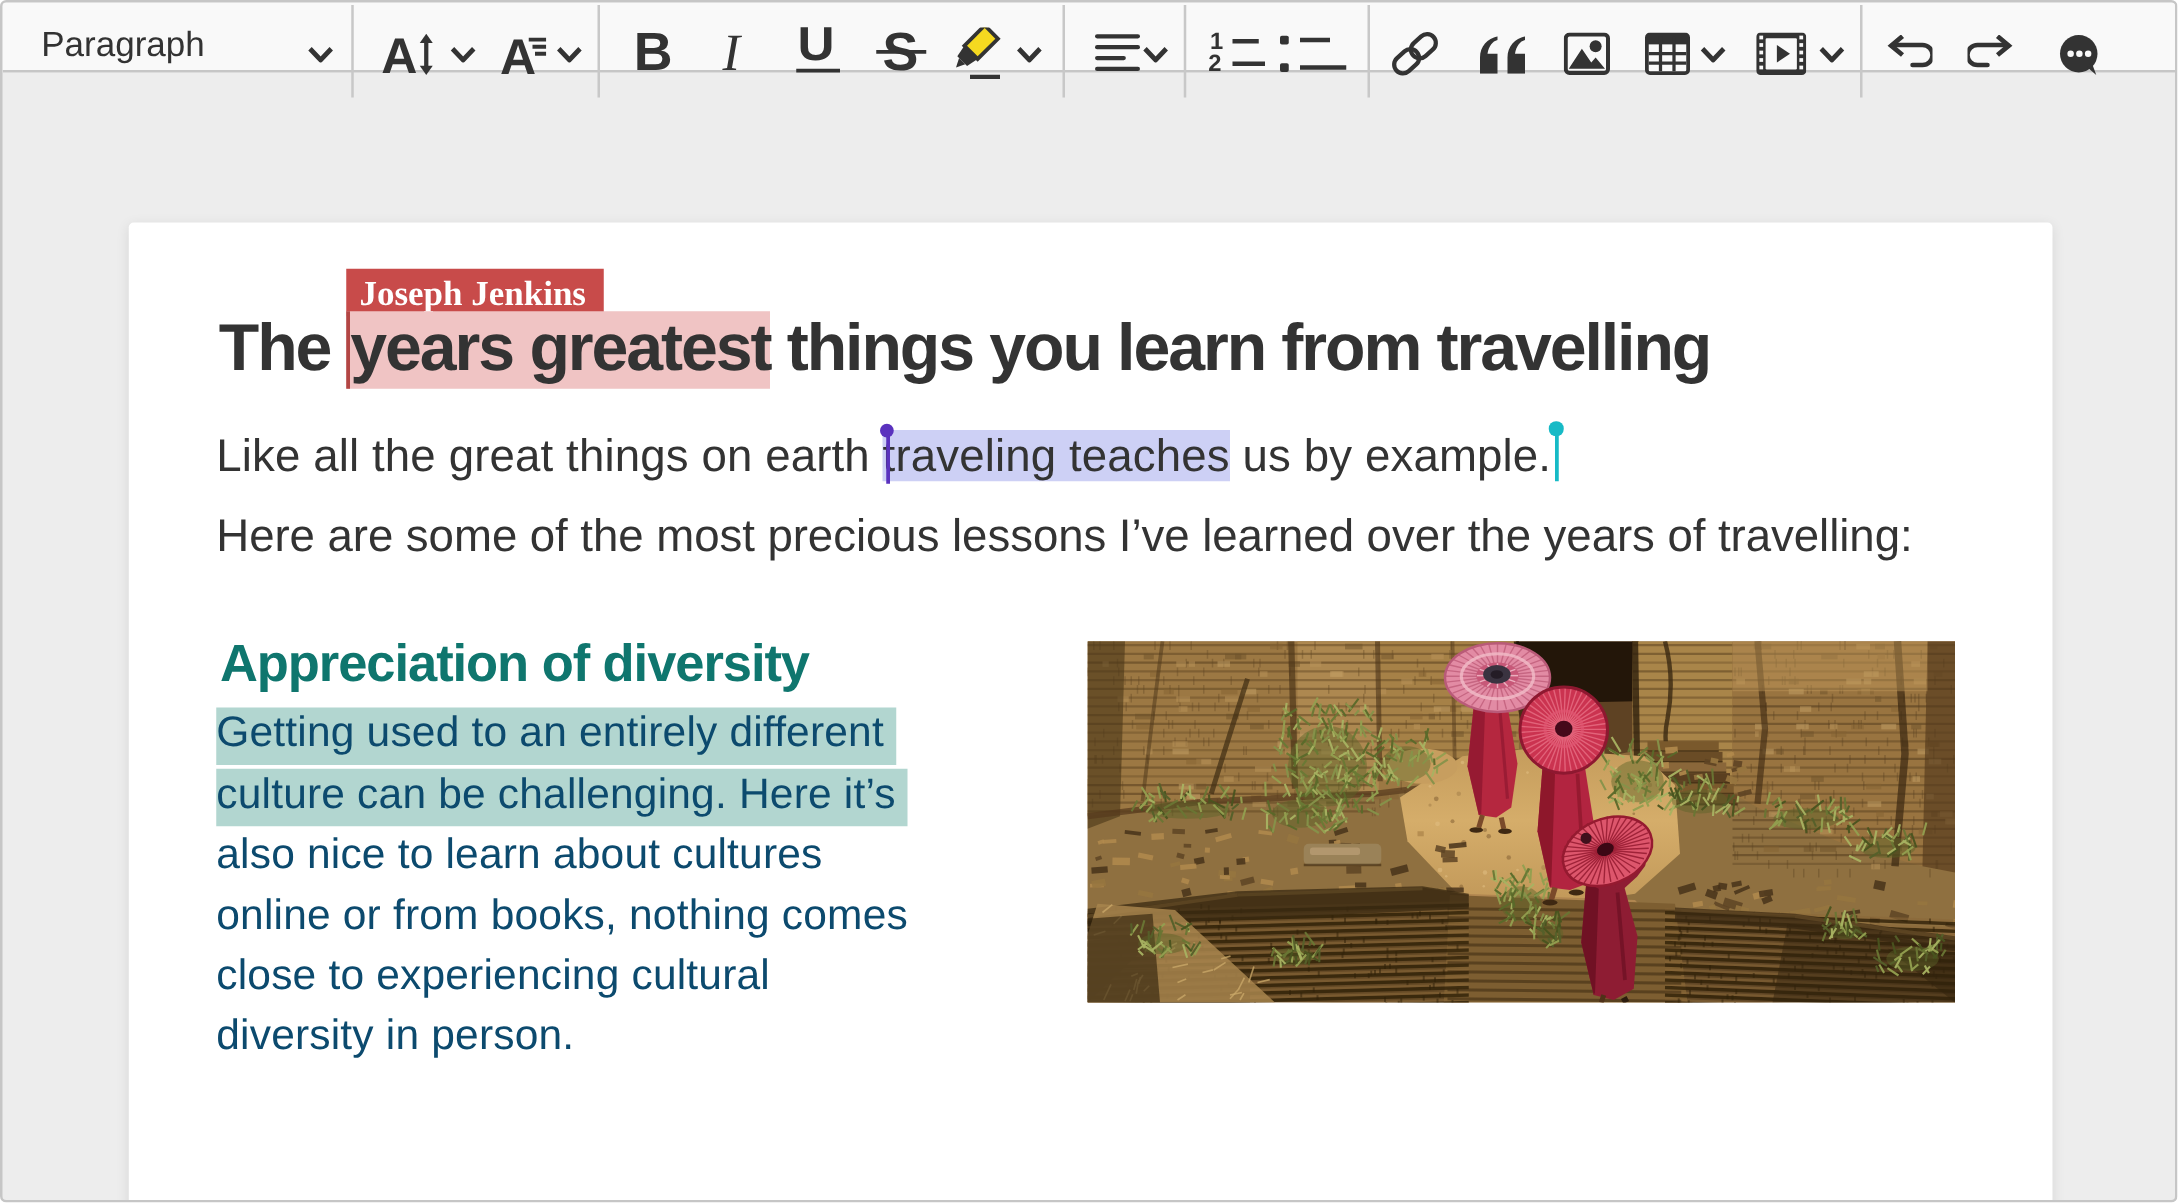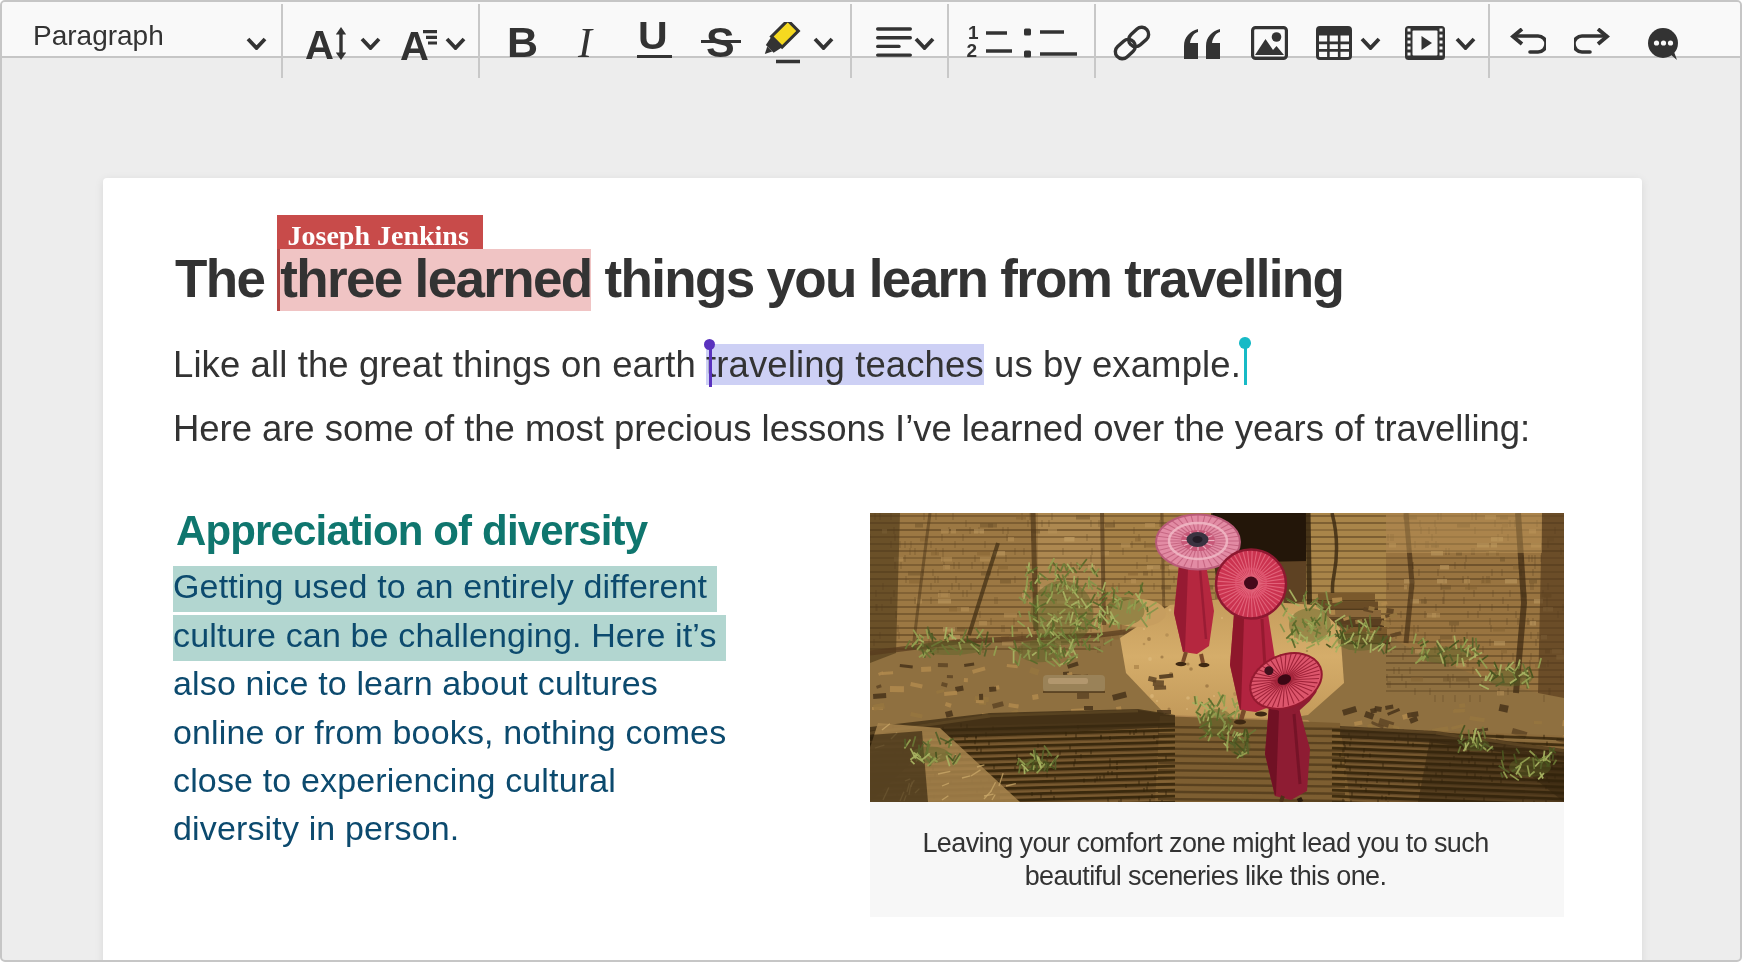--- a/index.html
+++ b/index.html
@@ -155,21 +155,21 @@
         <circle cx="17" cy="16" r="15" fill="#333"></circle>
         <path d="M24 27 L31 33 L27 22 Z" fill="#333"></path>
         <circle cx="10.5" cy="16" r="2.6" fill="#f9f9f9"></circle>
         <circle cx="17.5" cy="16" r="2.6" fill="#f9f9f9"></circle>
         <circle cx="24.5" cy="16" r="2.6" fill="#f9f9f9"></circle>
       </svg>
   </div>
   <div class="canvas">
     <div class="page">
       <div class="author">Joseph Jenkins</div>
-      <div class="title">The <span class="sugg">three learned</span> things you learn from travelling</div>
+      <div class="title">The <span class="sugg">years greatest</span> things you learn from travelling</div>
       <div class="p1">Like all the great things on earth <span class="selp">traveling teaches</span> us by example.</div>
       <div class="caret" style="left:605.6px;top:170px;">
           <span class="bar" style="left:0px;top:0px;width:3.6px;height:38.5px;background:#5a32be;"></span>
           <span class="bar" style="left:-5px;top:-9.4px;width:11.6px;height:11.6px;border-radius:50%;background:#5a32be;"></span>
         </div>
       <div class="caret" style="left:1140.5px;top:170px;">
           <span class="bar" style="left:0px;top:0px;width:3.3px;height:37.2px;background:#17bac6;"></span>
           <span class="bar" style="left:-4.3px;top:-11px;width:11.6px;height:11.6px;border-radius:50%;background:#17bac6;"></span>
         </div>
       <div class="p2">Here are some of the most precious lessons I’ve learned over the years of travelling:</div>
@@ -2159,17 +2159,16 @@
 <line x1="415" y1="166.5" x2="440.8" y2="148.5" stroke="#951a30" stroke-width="1.1" opacity="0.85"></line>
 <line x1="415" y1="166.5" x2="444.5" y2="151.5" stroke="#951a30" stroke-width="1.1" opacity="0.85"></line>
 <line x1="415" y1="166.5" x2="447.5" y2="154.9" stroke="#951a30" stroke-width="1.1" opacity="0.85"></line>
 <line x1="415" y1="166.5" x2="449.7" y2="158.6" stroke="#951a30" stroke-width="1.1" opacity="0.85"></line>
 <line x1="415" y1="166.5" x2="451.1" y2="162.5" stroke="#951a30" stroke-width="1.1" opacity="0.85"></line>
 <ellipse cx="416" cy="168" rx="37" ry="26" fill="none" stroke="#951a30" stroke-width="2"></ellipse>
 <ellipse cx="415" cy="166" rx="7" ry="5" fill="#3c0714"></ellipse>
 <circle cx="404" cy="152" r="4.5" fill="#40101c"></circle>
 </g>
 </svg>
-        <figcaption>Leaving your comfort zone might lead you to such<br>beautiful sceneries like this one.</figcaption>
       </figure>
     </div>
   </div>
 </div>
 
 </body></html>

